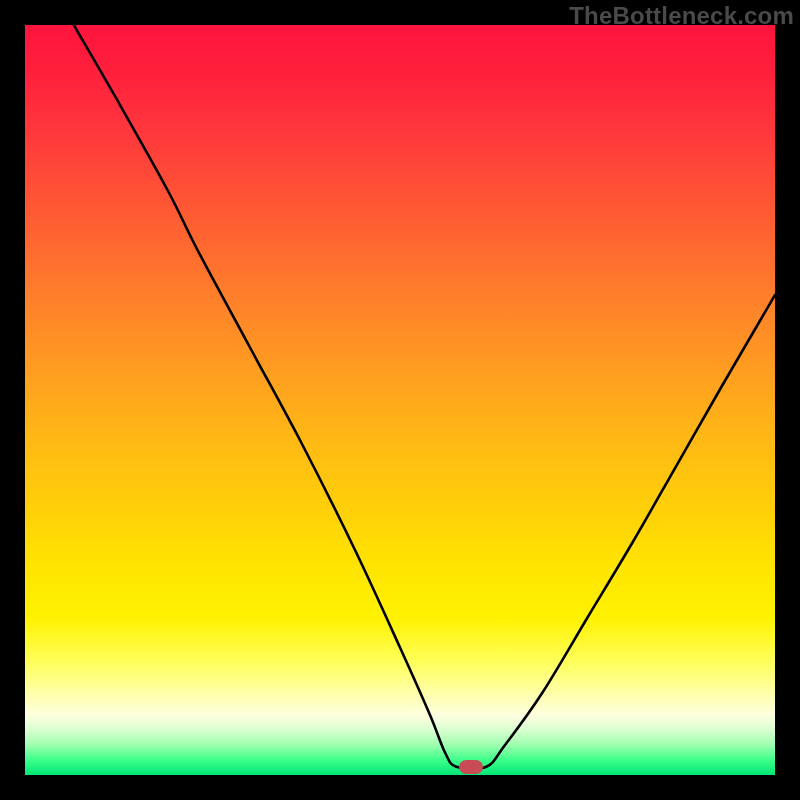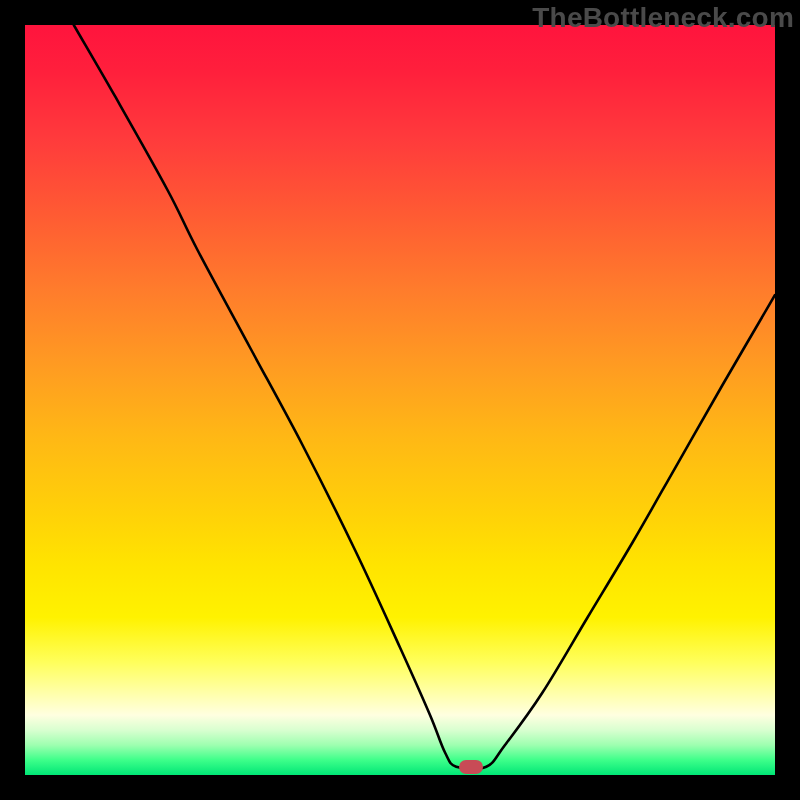--- a/index.html
+++ b/index.html
@@ -15,21 +15,21 @@
     position: relative;
     width: 800px;
     height: 800px;
     background: #000;
   }
   .watermark {
     position: absolute;
     top: 2px;
     right: 6px;
     color: #4a4a4a;
-    font-size: 28px;
+    font-size: 24px;
     font-weight: 600;
     letter-spacing: 0.2px;
     z-index: 5;
   }
   .plot {
     position: absolute;
     left: 25px;
     top: 25px;
     width: 750px;
     height: 750px;

